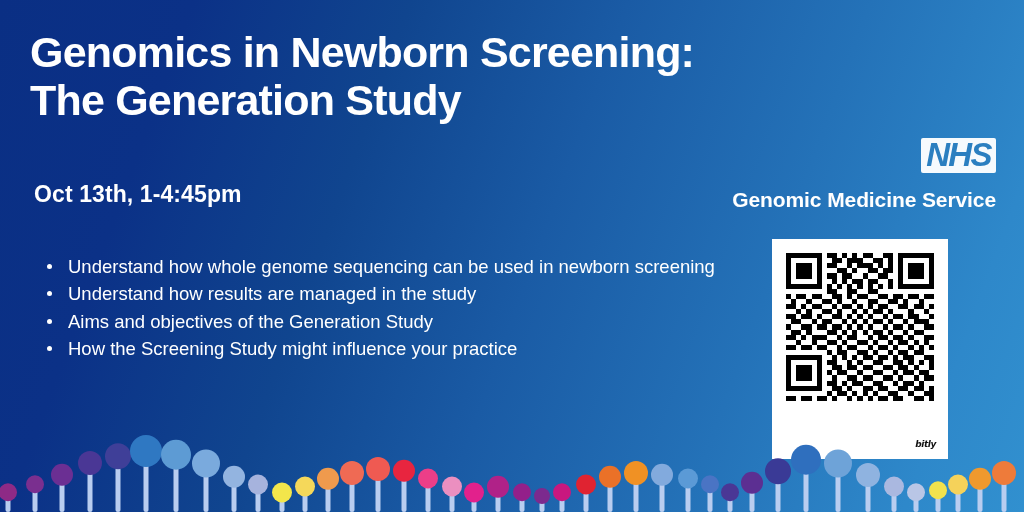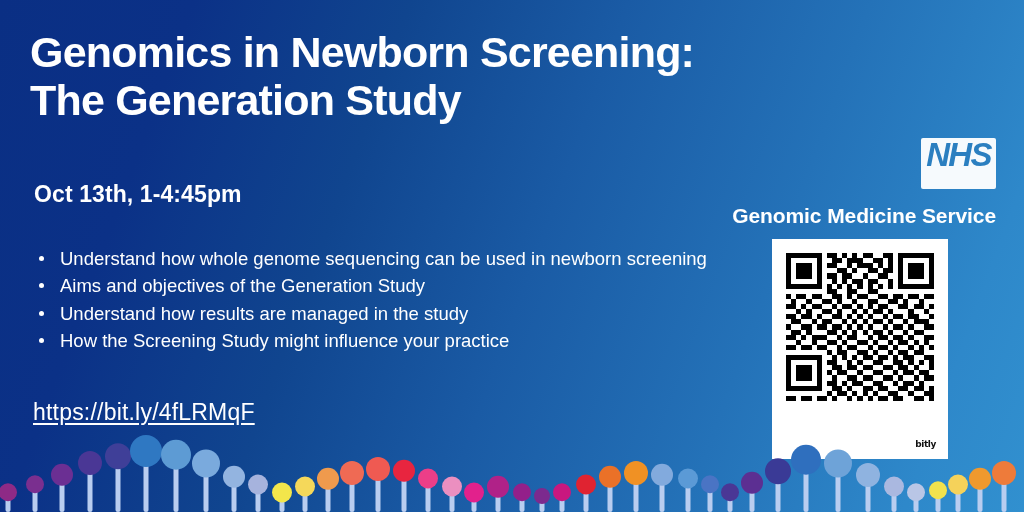--- a/index.html
+++ b/index.html
@@ -53,21 +53,21 @@
     font-weight: bold;
     letter-spacing: 0.1px;
   }
 
   
   #bullets {
     position: absolute;
     left: 34px;
     top: 246px;
     width: 680px;
-    margin: 0;
+    margin: 8px;
     padding: 0;
     list-style: none;
     color: #ffffff;
     font-size: 18.5px;
     line-height: 1.42;
   }
   #bullets li {
     position: relative;
     padding-left: 26px;
     margin-bottom: 1px;
@@ -96,21 +96,21 @@
 
   
   #nhs-logo {
     position: absolute;
     right: 28px;
     top: 138px;
     text-align: right;
   }
   #nhs-box {
     display: inline-block;
-    padding: 2px 5px 19px 5px;
+    padding: 2px 5px 3px 5px;
     border-radius: 2px;
     background: rgba(255,255,255,0.96);
   }
   #nhs-box .nhs-text {
     display: block;
     font-size: 33px;
     font-weight: bold;
     font-style: italic;
     letter-spacing: -1.6px;
     line-height: 0.92;
@@ -127,20 +127,21 @@
   }
 
   
   #qr-panel {
     position: absolute;
     left: 772px;
     top: 239px;
     width: 176px;
     height: 220px;
     background: #ffffff;
+    font-style: italic;
   }
   #qr-canvas {
     position: absolute;
     left: 14px;
     top: 14px;
     width: 148px;
     height: 148px;
   }
   #qr-brand {
     position: absolute;
@@ -172,33 +173,32 @@
 
   <div id="datetime">Oct 13th, 1-4:45pm</div>
 
   <ul id="bullets">
     <li>
       <span class="dot"></span>
       <span>Understand how whole genome sequencing can be used in newborn screening</span>
     </li>
     <li>
       <span class="dot"></span>
-      <span>Aims and objectives of the Generation Study</span>
+      <span>Understand how results are managed in the study</span>
     </li>
     <li>
       <span class="dot"></span>
-      <span>Understand how results are managed in the study</span>
+      <span>Aims and objectives of the Generation Study</span>
     </li>
     <li>
       <span class="dot"></span>
       <span>How the Screening Study might influence your practice</span>
     </li>
   </ul>
 
-  <a id="link" href="#">https://bit.ly/4fLRMqF</a>
 
   <div id="nhs-logo">
     <span id="nhs-box">
       <span class="nhs-text">NHS</span>
     </span>
     <div id="nhs-sub">Genomic Medicine Service</div>
   </div>
 
   <div id="qr-panel">
     <svg id="qr-canvas" viewBox="0 0 29 29" preserveAspectRatio="none" shape-rendering="crispEdges">

